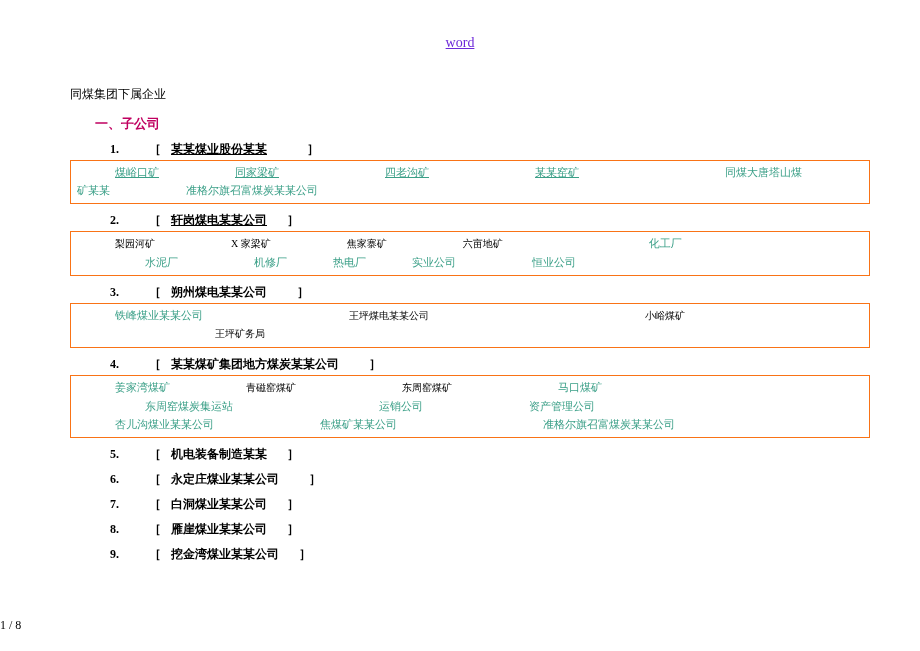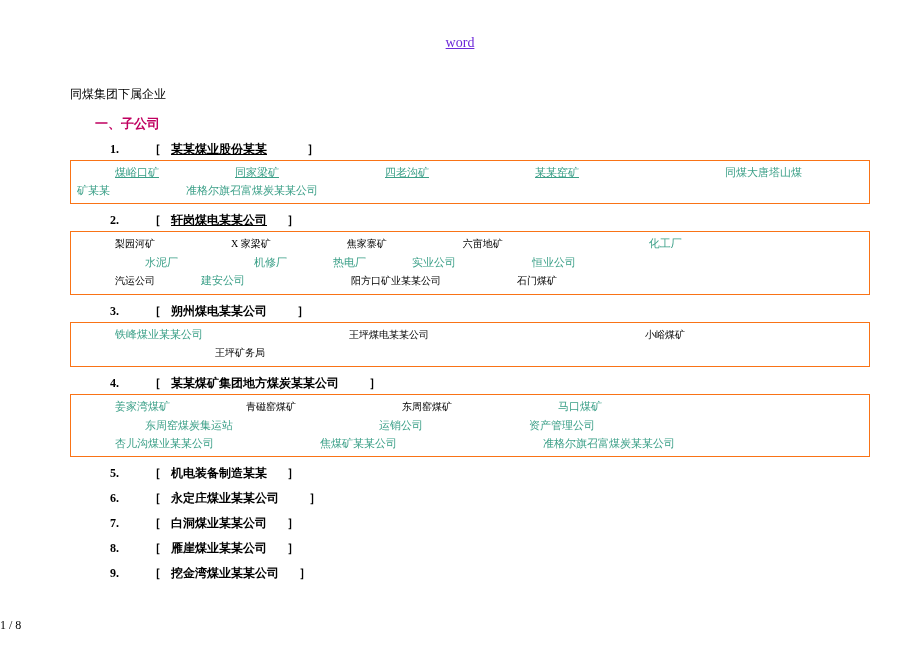--- a/index.html
+++ b/index.html
@@ -157,30 +157,20 @@
       <span class="teal">水泥厂</span>
         <span class="gap-m"></span>
       <span class="teal">机修厂</span>
         <span class="gap-s"></span>
       <span class="teal">热电厂</span>
         <span class="gap-s"></span>
       <span class="teal">实业公司</span>
         <span class="gap-m"></span>
       <span class="teal">恒业公司</span>
     </div>
-    <div class="line">
-      <span class="gap-s"></span>
-      <span class="blk">汽运公司</span>
-        <span class="gap-s"></span>
-      <span class="teal">建安公司</span>
-        <span class="gap-l"></span>
-      <span class="blk">阳方口矿业某某公司</span>
-        <span class="gap-m"></span>
-      <span class="blk">石门煤矿</span>
-    </div>
   </div>
 
   <div class="entry-row">
     <span class="entry-num">3.</span>
     <span class="bracket">［</span>
     <span class="entry-name">朔州煤电某某公司</span>
     <span class="bracket-r" style="margin-left:30px">］</span>
   </div>
   <div class="box">
     <div class="line">

